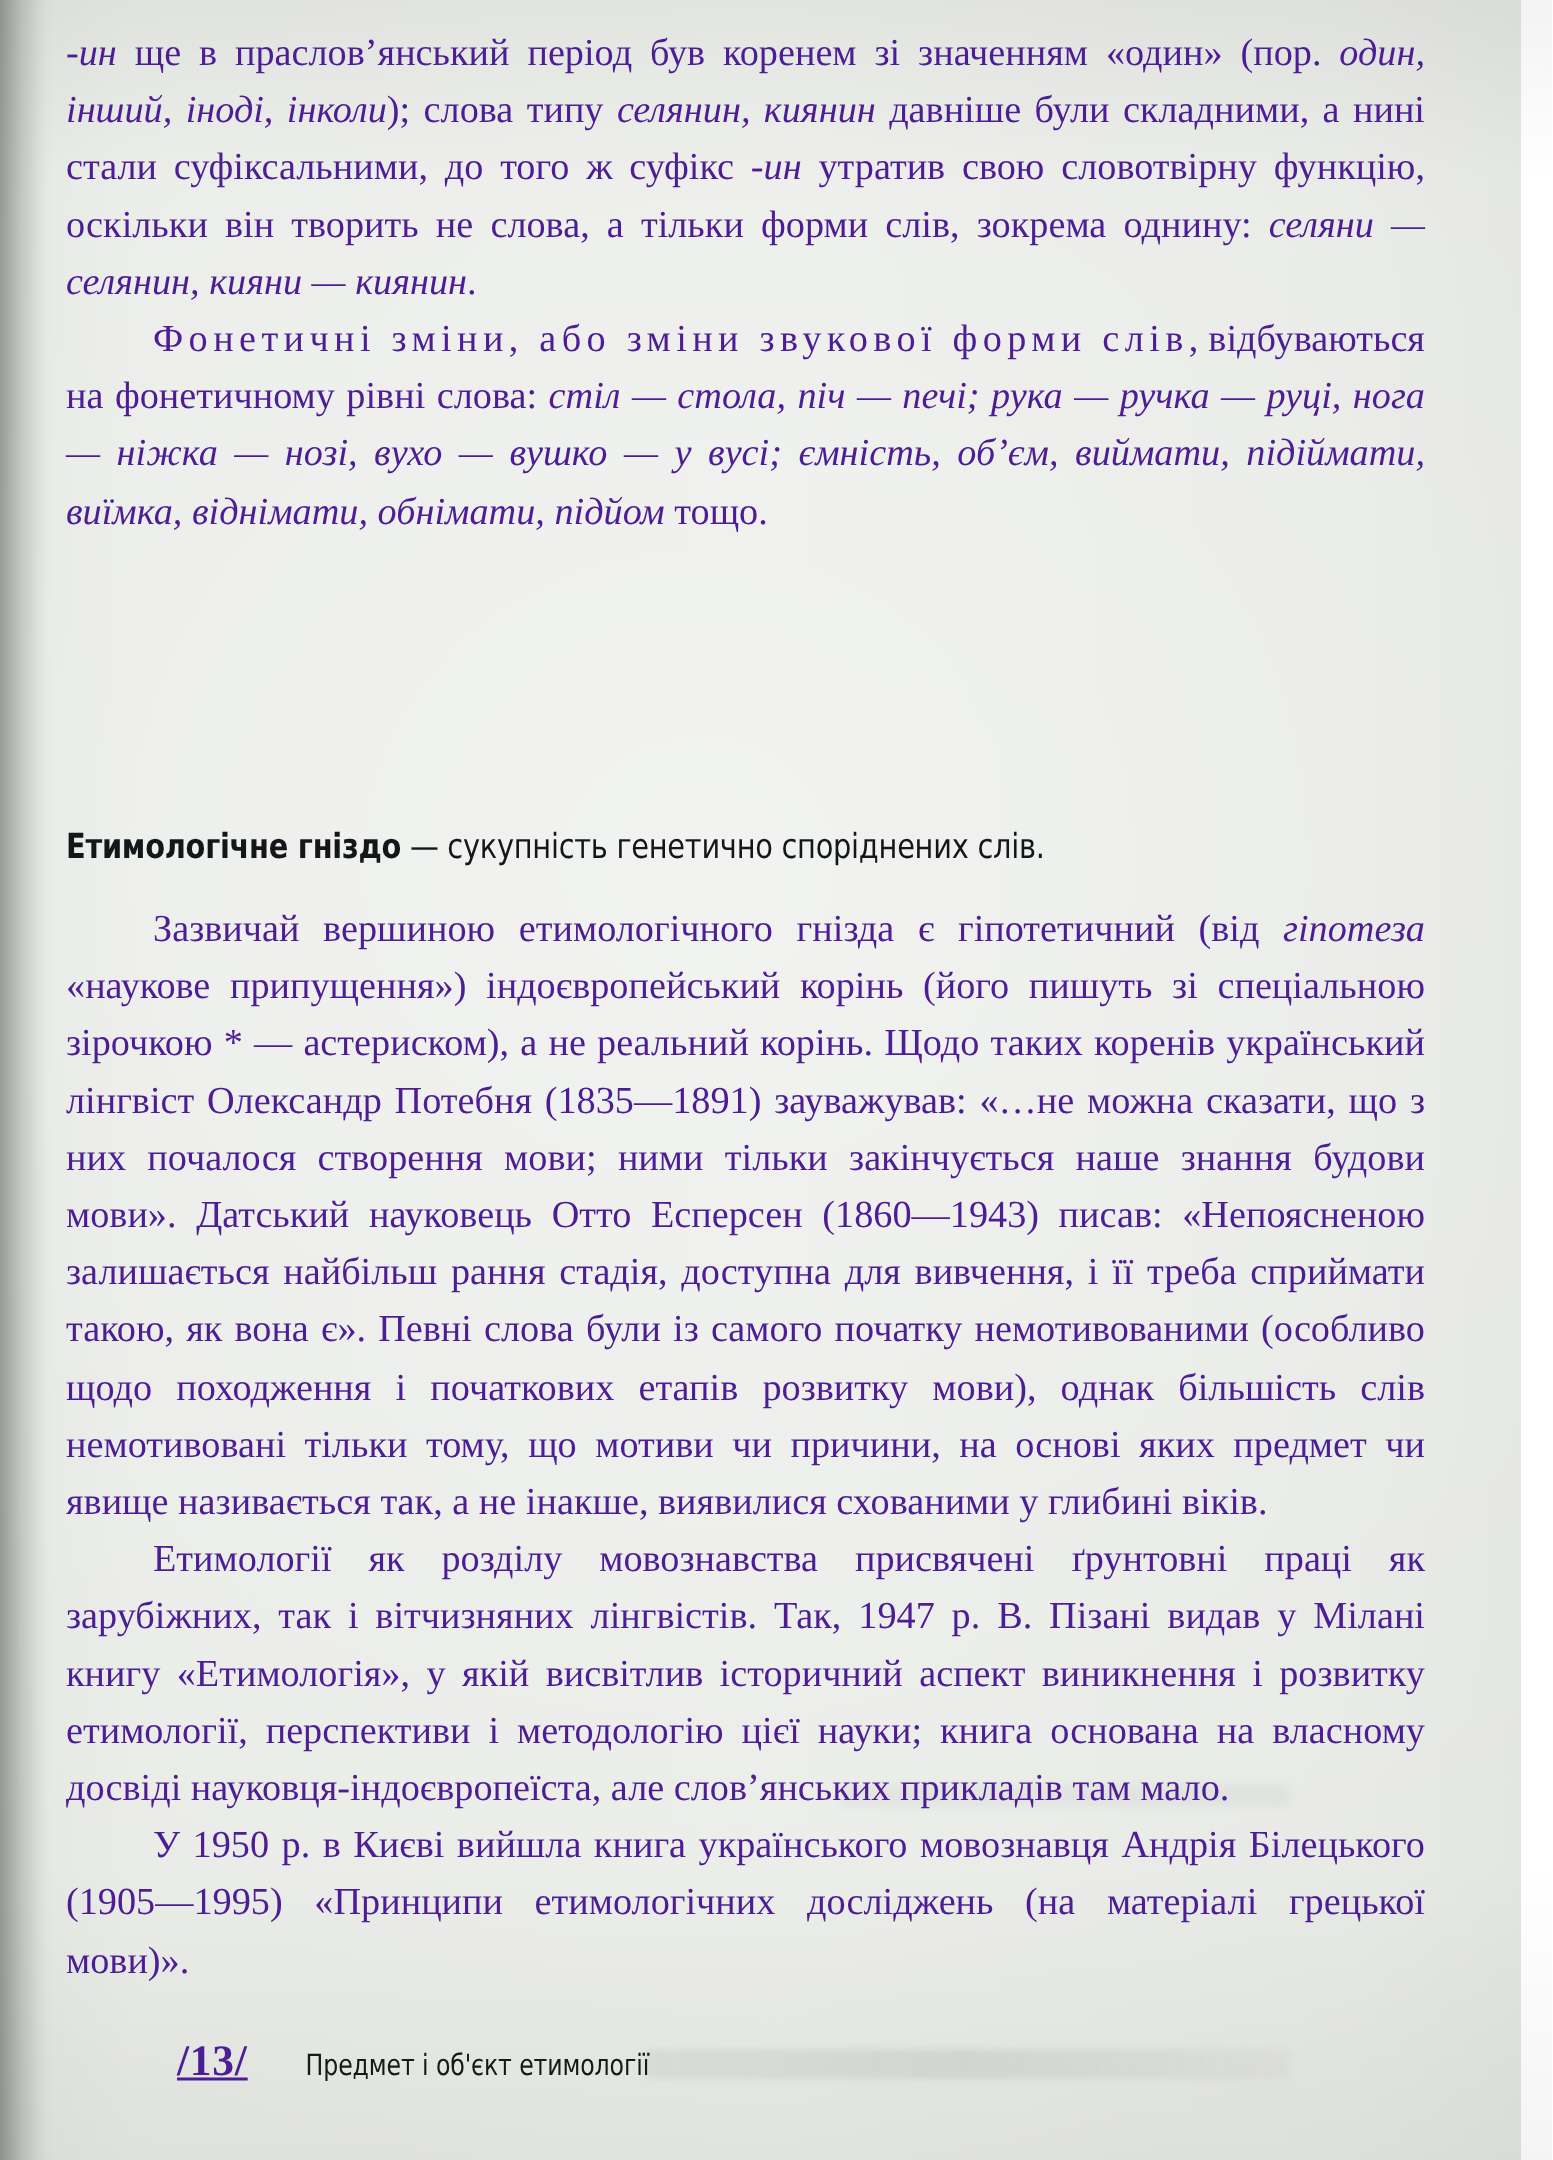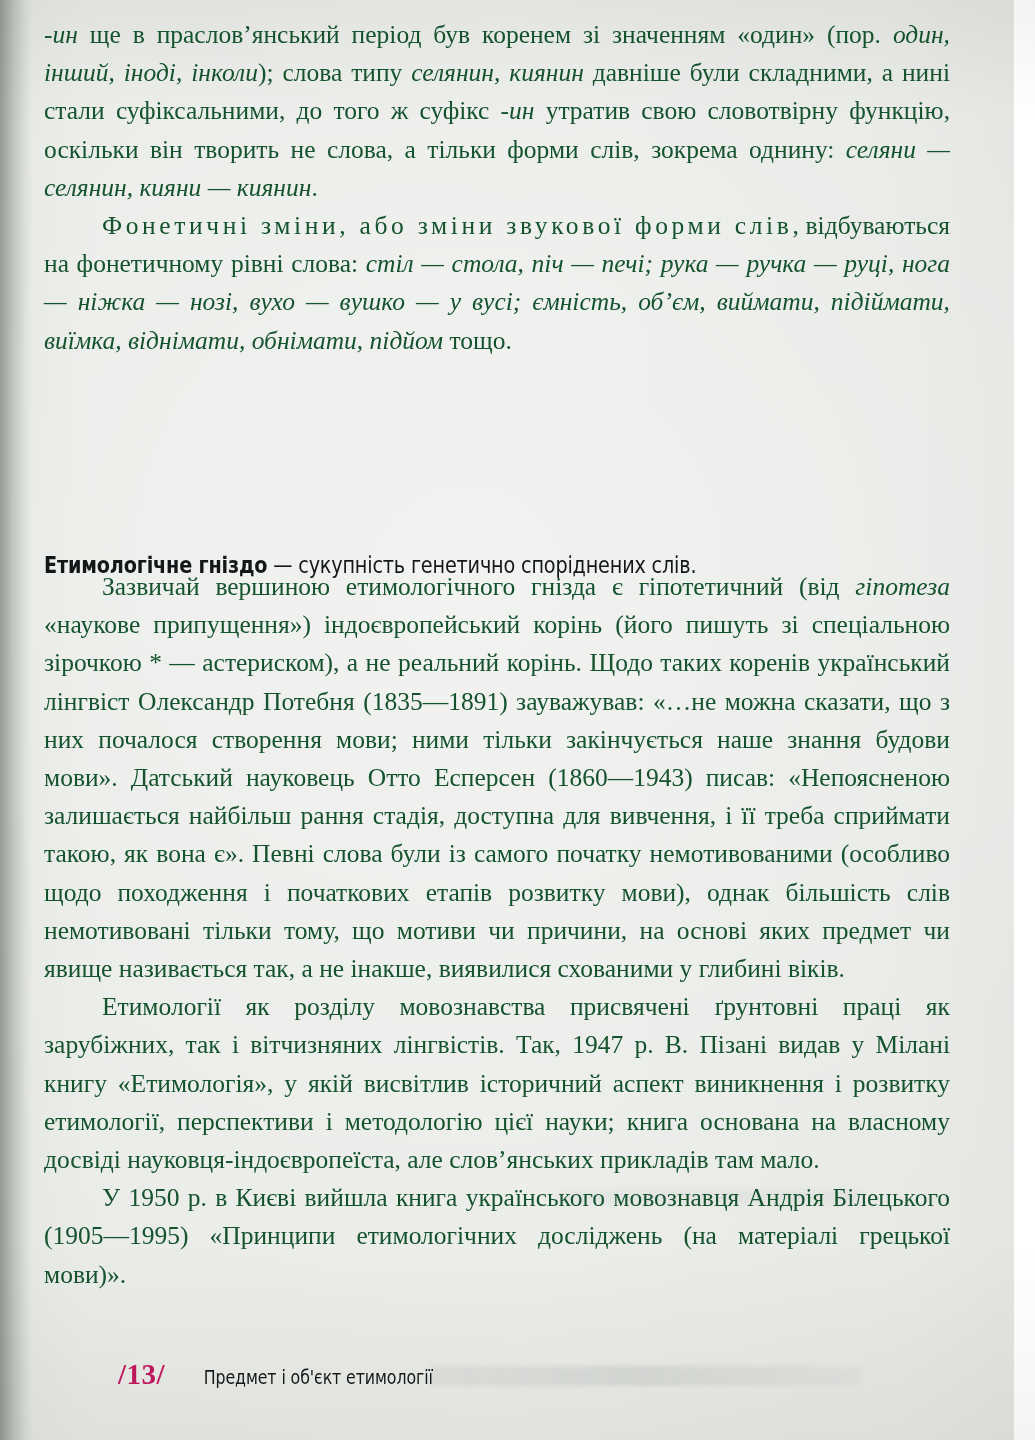--- a/index.html
+++ b/index.html
@@ -63,21 +63,21 @@
       rgba(255,255,255,0) 100%);
     pointer-events: none;
   }
 
   
   .text-block {
     position: absolute;
     left: 44px;
     top: 16px;
     width: 906px;
-    color: #14532d;
+    color: #4c1d95;
     font-size: 25.5px;
     line-height: 38.2px;
     text-align: justify;
     text-justify: inter-word;
     -webkit-font-smoothing: antialiased;
   }
   .para {
     margin: 0;
     text-indent: 58px;
     text-align: justify;
@@ -120,22 +120,23 @@
     left: 118px;
     top: 1358px;
     display: flex;
     align-items: baseline;
     gap: 26px;
   }
   .folio {
     font-family: "Liberation Serif", "DejaVu Serif", serif;
     font-weight: 700;
     font-size: 29px;
-    color: #be185d;
+    color: #4c1d95;
     letter-spacing: 0.5px;
+    text-decoration: underline;
   }
   .running-head {
     font-family: "DejaVu Sans Condensed", "Liberation Sans Narrow", "Liberation Sans", sans-serif;
     font-size: 19.5px;
     font-weight: 400;
     color: #16191a;
     letter-spacing: -0.1px;
     transform: scaleX(0.9);
     transform-origin: left baseline;
     white-space: nowrap;
@@ -188,21 +189,21 @@
     </p>
 
 
 
   </div>
 
   <div class="definition">
     <span class="term">Етимологічне гніздо</span><span class="rest"> — сукупність генетично споріднених слів.</span>
   </div>
 
-  <div class="text-block" style="top: 568px;">
+  <div class="text-block" style="top: 600px;">
 
     <p class="para">
       <span>Зазвичай вершиною етимологічного гнізда є гіпотетичний (від </span><em class="it">гіпотеза</em><span> «наукове припущення») індоєвропейський корінь (його пишуть зі спеціальною зірочкою * — астериском), а не реальний корінь. Щодо таких коренів український лінгвіст Олександр Потебня (1835—1891) зауважував: «…не можна сказати, що з них почалося створення мови; ними тільки закінчується наше знання будови мови». Датський науковець Отто Есперсен (1860—1943) писав: «Непоясненою залишається найбільш рання стадія, доступна для вивчення, і її треба сприймати такою, як вона є». Певні слова були із самого початку немотивованими (особливо щодо походження і початкових етапів розвитку мови), однак більшість слів немотивовані тільки тому, що мотиви чи причини, на основі яких предмет чи явище називається так, а не інакше, виявилися схованими у глибині віків.</span>
     </p>
 
     <p class="para">
       <span>Етимології як розділу мовознавства присвячені ґрунтовні праці як зарубіжних, так і вітчизняних лінгвістів. Так, 1947 р. В. Пізані видав у Мілані книгу «Етимологія», у якій висвітлив історичний аспект виникнення і розвитку етимології, перспективи і методологію цієї науки; книга основана на власному досвіді науковця-індоєвропеїста, але слов’янських прикладів там мало.</span>
     </p>
 
     <p class="para">

